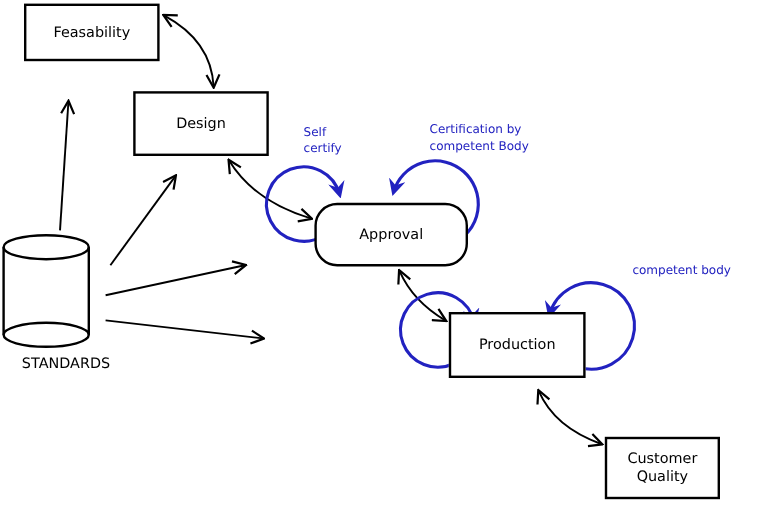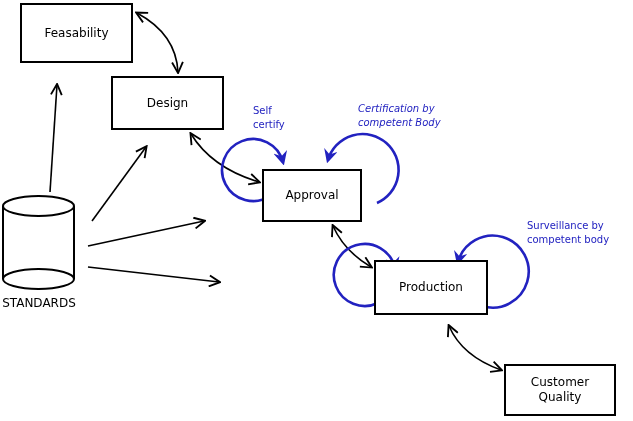--- a/index.html
+++ b/index.html
@@ -70,52 +70,51 @@
     <path d="M191,134 Q212,168 259,182" fill="none" style="stroke:var(--line)" stroke-width="1.6" marker-start="url(#arrowBlack)" marker-end="url(#arrowBlack)"></path>
     <path d="M333,226 Q344,251 371,267" fill="none" style="stroke:var(--line)" stroke-width="1.6" marker-start="url(#arrowBlack)" marker-end="url(#arrowBlack)"></path>
     <path d="M449,326 Q462,356 501,370" fill="none" style="stroke:var(--line)" stroke-width="1.6" marker-start="url(#arrowBlack)" marker-end="url(#arrowBlack)"></path>
 
     <path d="M270,196 A31,31 0 1 1 283,162" fill="none" style="stroke:var(--annotation)" stroke-width="2.6" marker-end="url(#arrowBlue)"></path>
     <path d="M377,203 A36,36 0 1 0 328,160" fill="none" style="stroke:var(--annotation)" stroke-width="2.6" marker-end="url(#arrowBlue)"></path>
     <path d="M378,303 A31,31 0 1 1 395,268" fill="none" style="stroke:var(--annotation)" stroke-width="2.6" marker-end="url(#arrowBlue)"></path>
     <path d="M482,306 A36,36 0 1 0 458,262" fill="none" style="stroke:var(--annotation)" stroke-width="2.6" marker-end="url(#arrowBlue)"></path>
   </svg>
 
-  <div class="node" style="left:20px;top:3px;width:113px;height:60px;">
+  <div class="node" style="left:20px;top:3px;width:113px;height:48px;">
     <span>Feasability</span>
   </div>
 
   <div class="node" style="left:111px;top:76px;width:113px;height:54px;">
     <span>Design</span>
   </div>
 
-  <div class="node" style="left:262px;top:169px;width:100px;height:53px;">
+  <div class="node" style="left:262px;top:169px;width:128px;height:53px;border-radius:19px;">
     <span>Approval</span>
   </div>
 
   <div class="node" style="left:374px;top:260px;width:114px;height:55px;">
     <span>Production</span>
   </div>
 
-  <div class="node" style="left:504px;top:364px;width:112px;height:52px;text-align:right;">
+  <div class="node" style="left:504px;top:364px;width:96px;height:52px;text-align:right;">
     <span>Customer</span>
     <span>Quality</span>
   </div>
 
-  <div class="plainlabel" style="left:0px;top:296px;width:78px;">STANDARDS</div>
+  <div class="plainlabel" style="left:16px;top:296px;width:78px;">STANDARDS</div>
 
   <div class="ann" style="left:253px;top:104px;">
     <div>Self</div>
     <div>certify</div>
   </div>
 
-  <div class="ann" style="left:358px;top:102px;font-style:italic;">
+  <div class="ann" style="left:358px;top:102px;">
     <div>Certification by</div>
     <div>competent Body</div>
   </div>
 
   <div class="ann" style="left:527px;top:219px;">
-    <div>Surveillance by</div>
     <div>competent body</div>
   </div>
 
 
 </div>
 
 </body></html>

